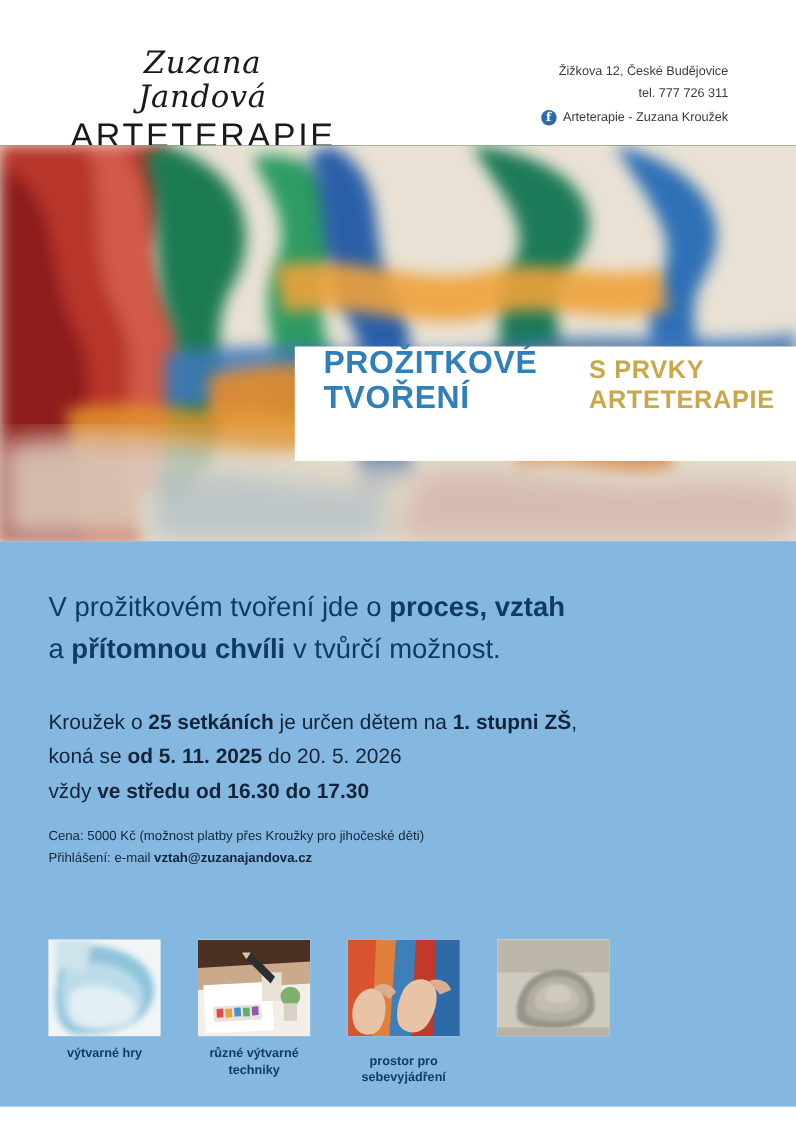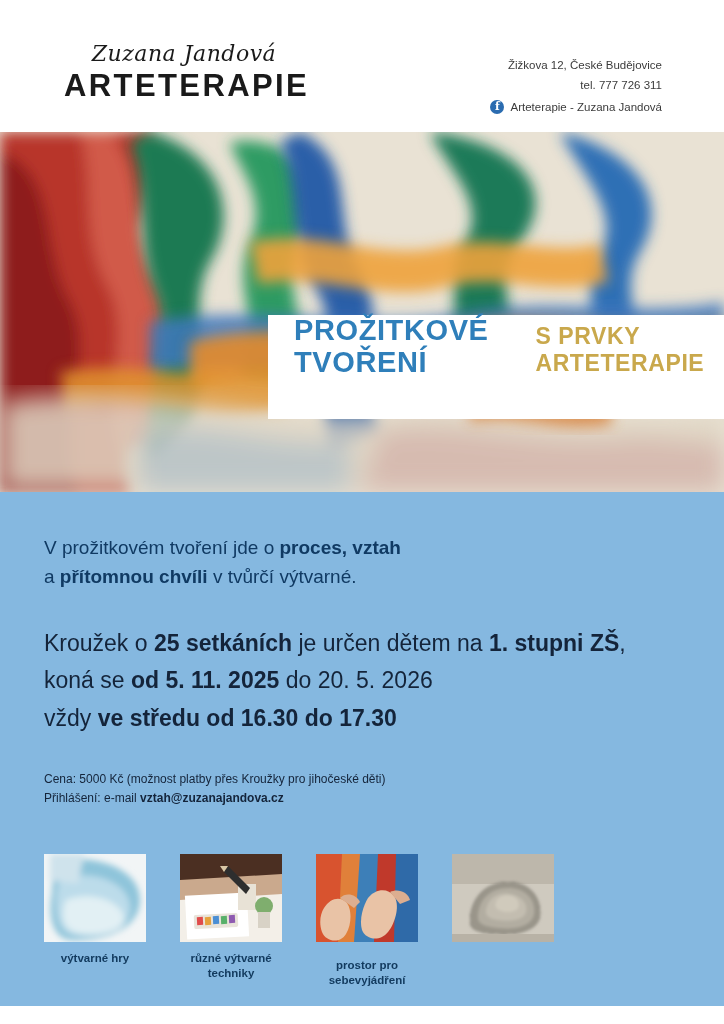--- a/index.html
+++ b/index.html
@@ -29,36 +29,36 @@
   }
   .logo-block {
     position: absolute;
     left: 34px;
     top: 42px;
     width: 330px;
   }
   .logo-script {
     font-family: "DejaVu Serif", serif;
     font-style: italic;
-    font-size: 22px;
+    font-size: 28px;
     letter-spacing: 0.5px;
     color: #1a1a1a;
     text-align: center;
     width: 224px;
     margin-left: 38px;
     line-height: 1.1;
   }
   .logo-main {
     font-family: "Liberation Sans", sans-serif;
     font-size: 31px;
     letter-spacing: 2.4px;
     color: #1a1a1a;
     margin-top: 2px;
     margin-left: 30px;
-    font-weight: 700;
+    font-weight: 400;
   }
   .contact-block {
     position: absolute;
     right: 62px;
     top: 56px;
     text-align: right;
     font-size: 11.5px;
     color: #3b3b3b;
     line-height: 1.72;
   }
@@ -129,32 +129,32 @@
 
   
   .panel {
     position: relative;
     background: #85b8e0;
     padding: 42px 44px 26px 44px;
     box-sizing: border-box;
     min-height: 532px;
   }
   .lede {
-    font-size: 19px;
+    font-size: 25px;
     color: #103a63;
     line-height: 1.5;
     margin: 0 0 34px 0;
   }
   .lede b { font-weight: bold; }
 
   .para {
-    font-size: 23px;
+    font-size: 19px;
     color: #14243a;
     line-height: 1.62;
-    margin: 0 0 33px 0;
+    margin: 0 0 16px 0;
   }
   .para b { font-weight: bold; }
 
   .para2 {
     font-size: 12px;
     color: #14243a;
     line-height: 1.62;
     margin: 0;
   }
   .para2 b { font-weight: bold; }
@@ -214,21 +214,21 @@
   <div class="header">
     <div class="logo-block">
       <div class="logo-script">Zuzana Jandová</div>
       <div class="logo-main">ARTETERAPIE</div>
     </div>
     <div class="contact-block">
       <span class="contact-line">Žižkova 12, České Budějovice</span>
       <span class="contact-line">tel. 777 726 311</span>
       <span class="fb-line">
         <span class="fb-icon">f</span>
-        <span>Arteterapie - Zuzana Jandová</span>
+        <span>Arteterapie - Zuzana Kroužek</span>
       </span>
     </div>
   </div>
 
   <div class="hero">
     <svg viewBox="0 0 724 360" preserveAspectRatio="none">
       <defs>
         <filter id="blurA">
             <feGaussianBlur stdDeviation="7"></feGaussianBlur>
           </filter>
@@ -277,21 +277,21 @@
     <div class="title-card">
       <div class="title-main">PROŽITKOVÉ TVOŘENÍ</div>
       <div class="title-sub">S PRVKY ARTETERAPIE</div>
     </div>
   </div>
 
   <div class="panel">
 
     <p class="lede">
       <span>V prožitkovém tvoření jde o </span><b>proces, vztah</b><br>
-      <span>a </span><b>přítomnou chvíli</b><span> v tvůrčí výtvarné.</span>
+      <span>a </span><b>přítomnou chvíli</b><span> v tvůrčí možnost.</span>
     </p>
 
     <p class="para">
       <span>Kroužek o </span><b>25 setkáních</b><span> je určen dětem na </span><b>1. stupni ZŠ</b><span>,</span><br>
       <span>koná se </span><b>od 5. 11. 2025</b><span> do 20. 5. 2026</span><br>
       <span>vždy </span><b>ve středu od 16.30 do 17.30</b>
     </p>
 
     <p class="para2">
       <span>Cena: 5000 Kč (možnost platby přes Kroužky pro jihočeské děti)</span><br>

